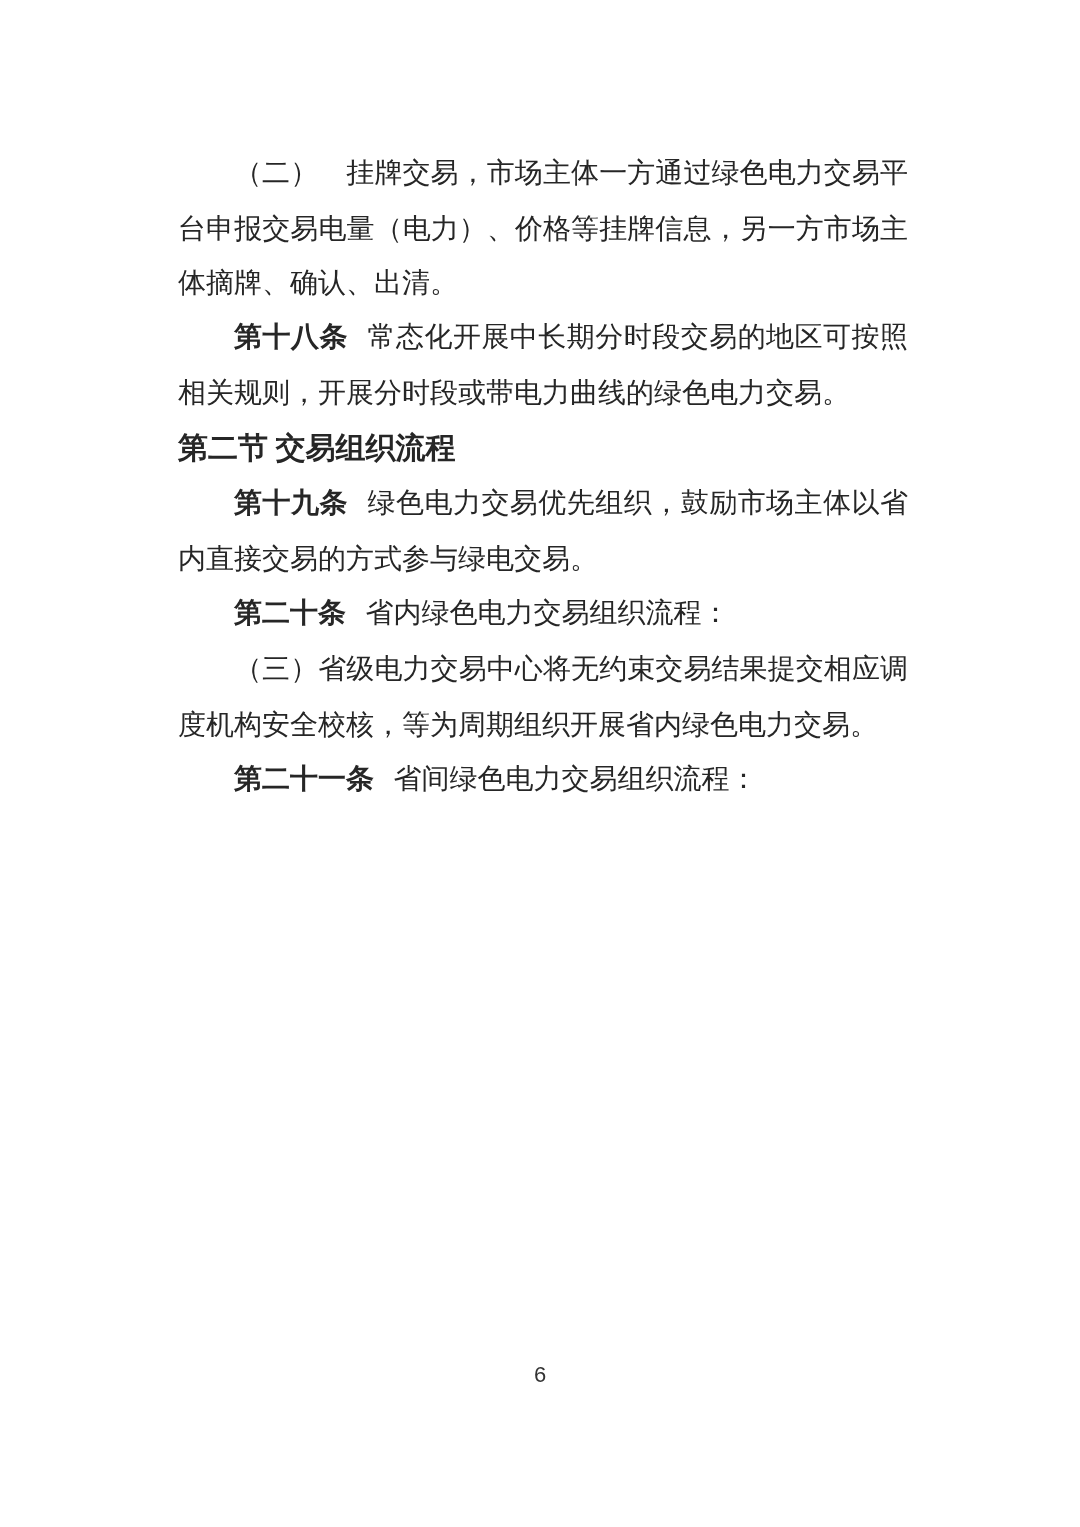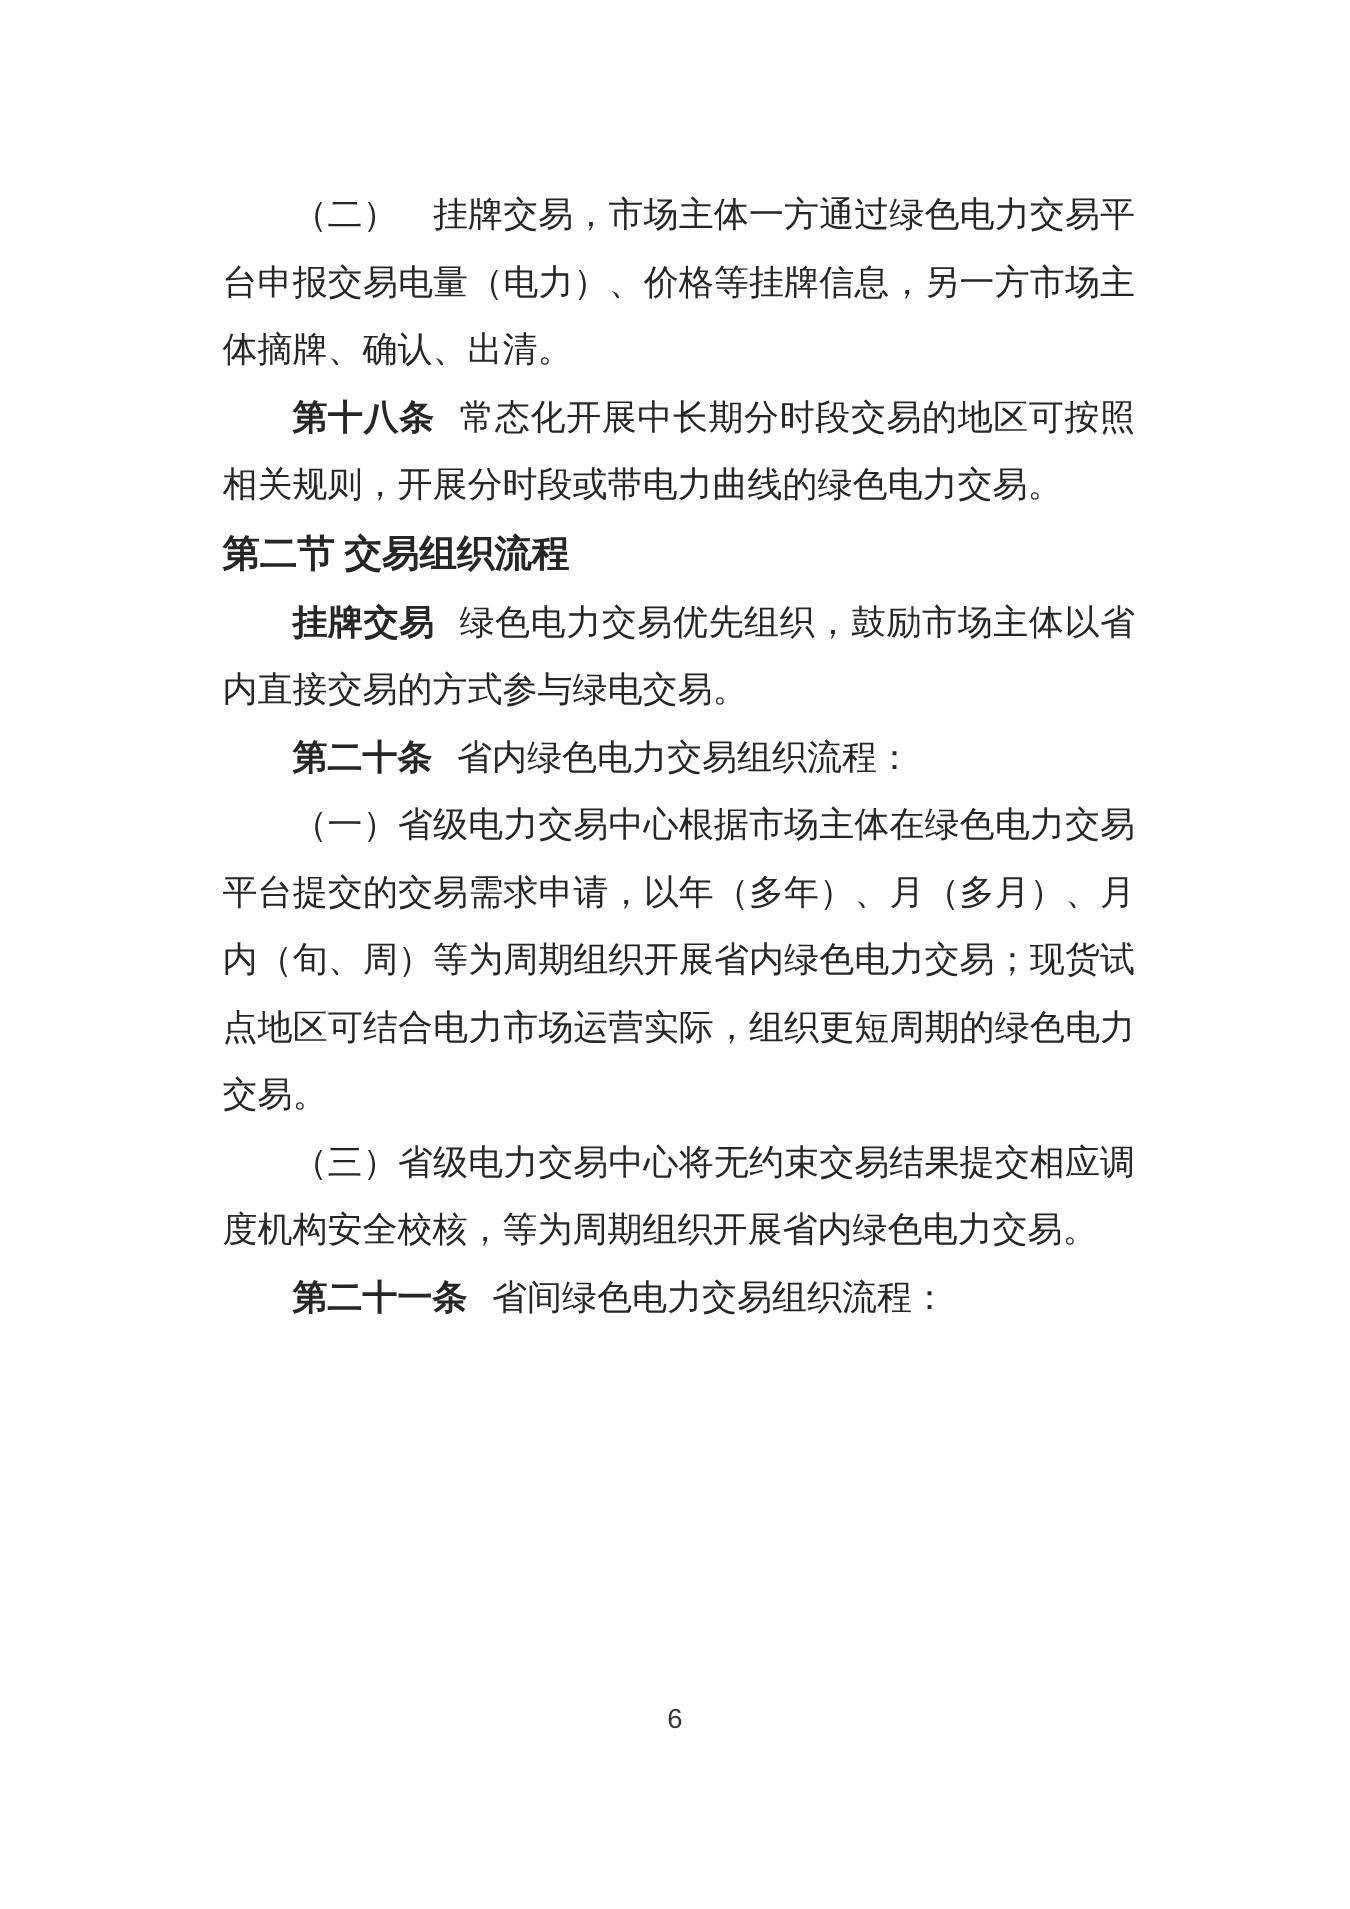--- a/index.html
+++ b/index.html
@@ -24,20 +24,21 @@
     font-size: 28px;
     line-height: 54px;
     text-align: justify;
   }
   .doc p {
     margin: 0;
     text-indent: 2em;
   }
   .lead {
     font-weight: bold;
+    font-family: Liberation Mono, monospace;
   }
   .lead:not(:empty) {
     margin-right: 0.7em;
   }
   .section-heading {
     margin: 0;
     font-size: 30px;
     line-height: 56px;
     font-weight: bold;
     text-align: left;
@@ -60,25 +61,24 @@
 
 <div class="page">
   <div class="doc">
 
     <p><span class="lead"></span><span>（二）　挂牌交易，市场主体一方通过绿色电力交易平台申报交易电量（电力）、价格等挂牌信息，另一方市场主体摘牌、确认、出清。</span></p>
 
     <p><span class="lead">第十八条</span><span>常态化开展中长期分时段交易的地区可按照相关规则，开展分时段或带电力曲线的绿色电力交易。</span></p>
 
     <h2 class="section-heading">第二节 交易组织流程</h2>
 
-    <p><span class="lead">挂牌交易</span><span>绿色电力交易优先组织，鼓励市场主体以省内直接交易的方式参与绿电交易。</span></p>
+    <p><span class="lead">第十九条</span><span>绿色电力交易优先组织，鼓励市场主体以省内直接交易的方式参与绿电交易。</span></p>
 
     <p><span class="lead">第二十条</span><span>省内绿色电力交易组织流程：</span></p>
 
-    <p><span class="lead"></span><span>（一）省级电力交易中心根据市场主体在绿色电力交易平台提交的交易需求申请，以年（多年）、月（多月）、月内（旬、周）等为周期组织开展省内绿色电力交易；现货试点地区可结合电力市场运营实际，组织更短周期的绿色电力交易。</span></p>
 
 
     <p><span class="lead"></span><span>（三）省级电力交易中心将无约束交易结果提交相应调度机构安全校核，等为周期组织开展省内绿色电力交易。</span></p>
 
     <p><span class="lead">第二十一条</span><span>省间绿色电力交易组织流程：</span></p>
 
 
   </div>
 
   <div class="page-number">6</div>

